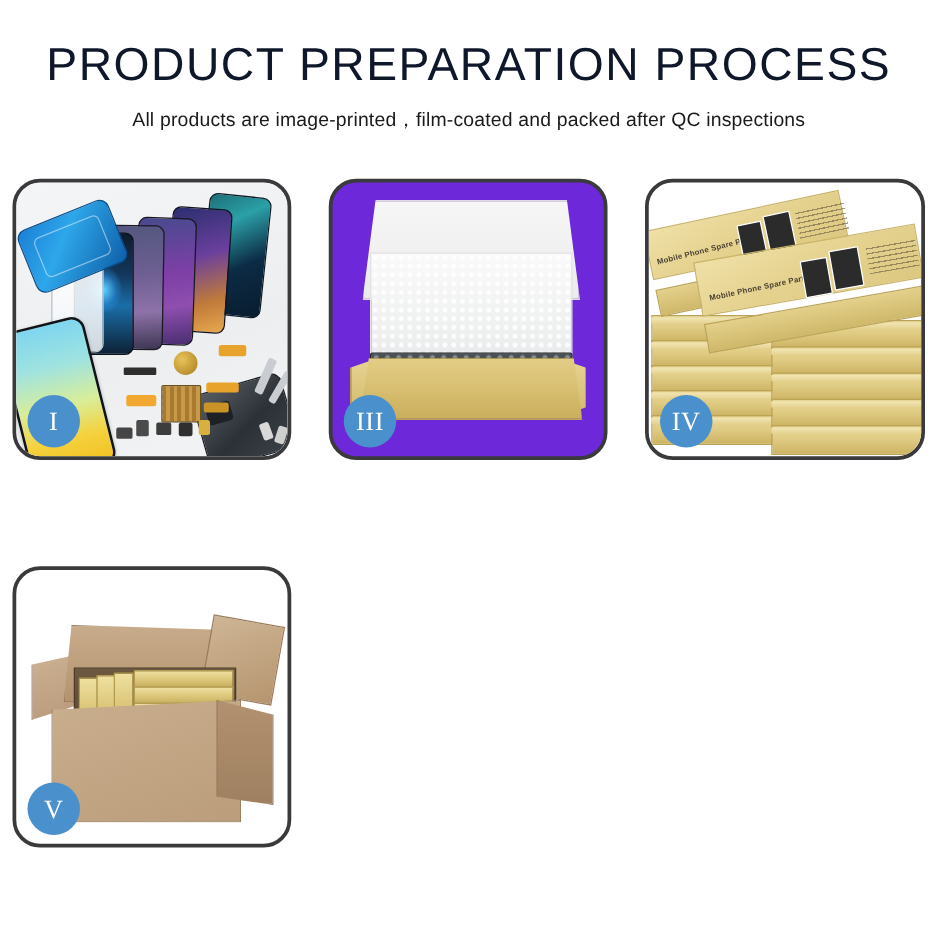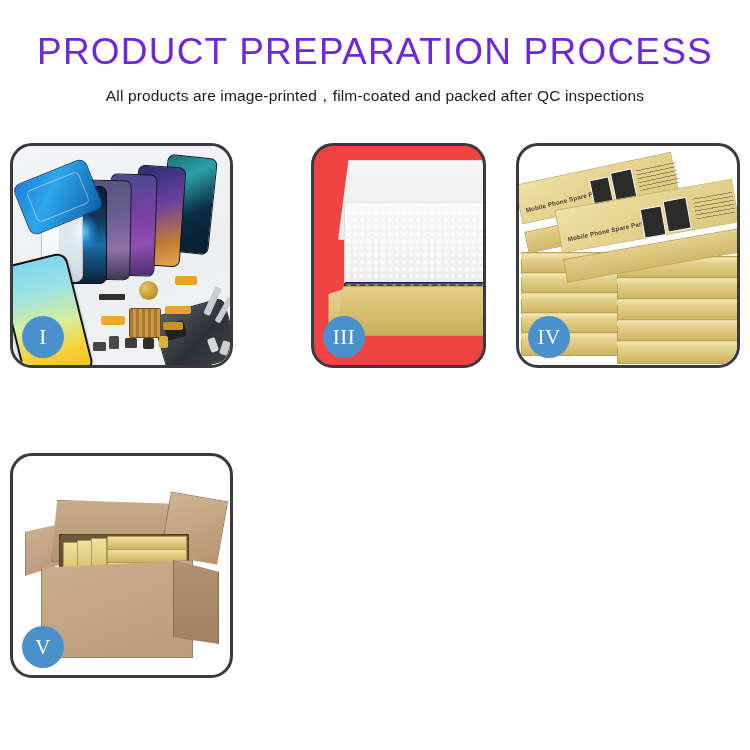--- a/index.html
+++ b/index.html
@@ -12,21 +12,21 @@
   }
   #page{width:750px;height:750px;position:relative;box-sizing:border-box;}
 
   
   .header{text-align:center;padding-top:32px;}
   .title{
     font-family:"Liberation Sans", sans-serif;
     font-size:37px;
     font-weight:400;
     letter-spacing:1.2px;
-    color:#6d28d9;
+    color:#0f172a;
     line-height:1.1;
     white-space:nowrap;
   }
   .subtitle{
     font-family:"Liberation Sans", sans-serif;
     font-size:15.5px;
     font-weight:400;
     color:#1a1a1a;
     margin-top:13px;
     letter-spacing:0.15px;
@@ -152,21 +152,21 @@
   .bw-overlay{position:absolute;left:0;top:0;width:118px;height:198px;pointer-events:none;
     background:
       radial-gradient(circle at 4px 4px, rgba(255,255,255,0.75) 2.4px, rgba(170,178,184,0.28) 3.3px, rgba(0,0,0,0) 4.2px) 0 0/9px 9px,
       radial-gradient(circle at 8px 8px, rgba(255,255,255,0.38) 2px, rgba(0,0,0,0) 3px) 3px 4px/11px 11px;}
   .home-btn{position:absolute;left:46px;bottom:7px;width:26px;height:9px;border-radius:5px;
     background:rgba(235,238,240,0.85);border:1px solid rgba(120,126,132,0.6);}
   .earpiece{position:absolute;left:48px;top:6px;width:24px;height:4px;border-radius:2px;
     background:rgba(230,233,236,0.7);}
 
   
-  .c3{background:#ef4444;margin-left:48px;}
+  .c3{background:#6d28d9;}
   .lid-back{position:absolute;left:24px;top:14px;width:172px;height:78px;
     background:linear-gradient(180deg,#f6f6f6,#ebebeb);border:1px solid #dcdcdc;
     clip-path:polygon(6% 0,94% 0,100% 100%,0 100%);}
   .foam{position:absolute;left:30px;top:56px;width:160px;height:88px;
     background:linear-gradient(180deg,#fafafa,#f0f1f1 60%,#e8e9ea);
     border:1px solid #e2e3e4;}
   .foam:after{content:"";position:absolute;inset:0;
     background:radial-gradient(circle at 3px 3px, rgba(255,255,255,0.9) 1.6px, rgba(0,0,0,0) 2.3px) 0 0/7px 7px;}
   .box3-body{position:absolute;left:22px;top:140px;width:176px;height:48px;
     background:linear-gradient(180deg,#e3cd86,#d6bd6f 55%,#c9ae5c);

